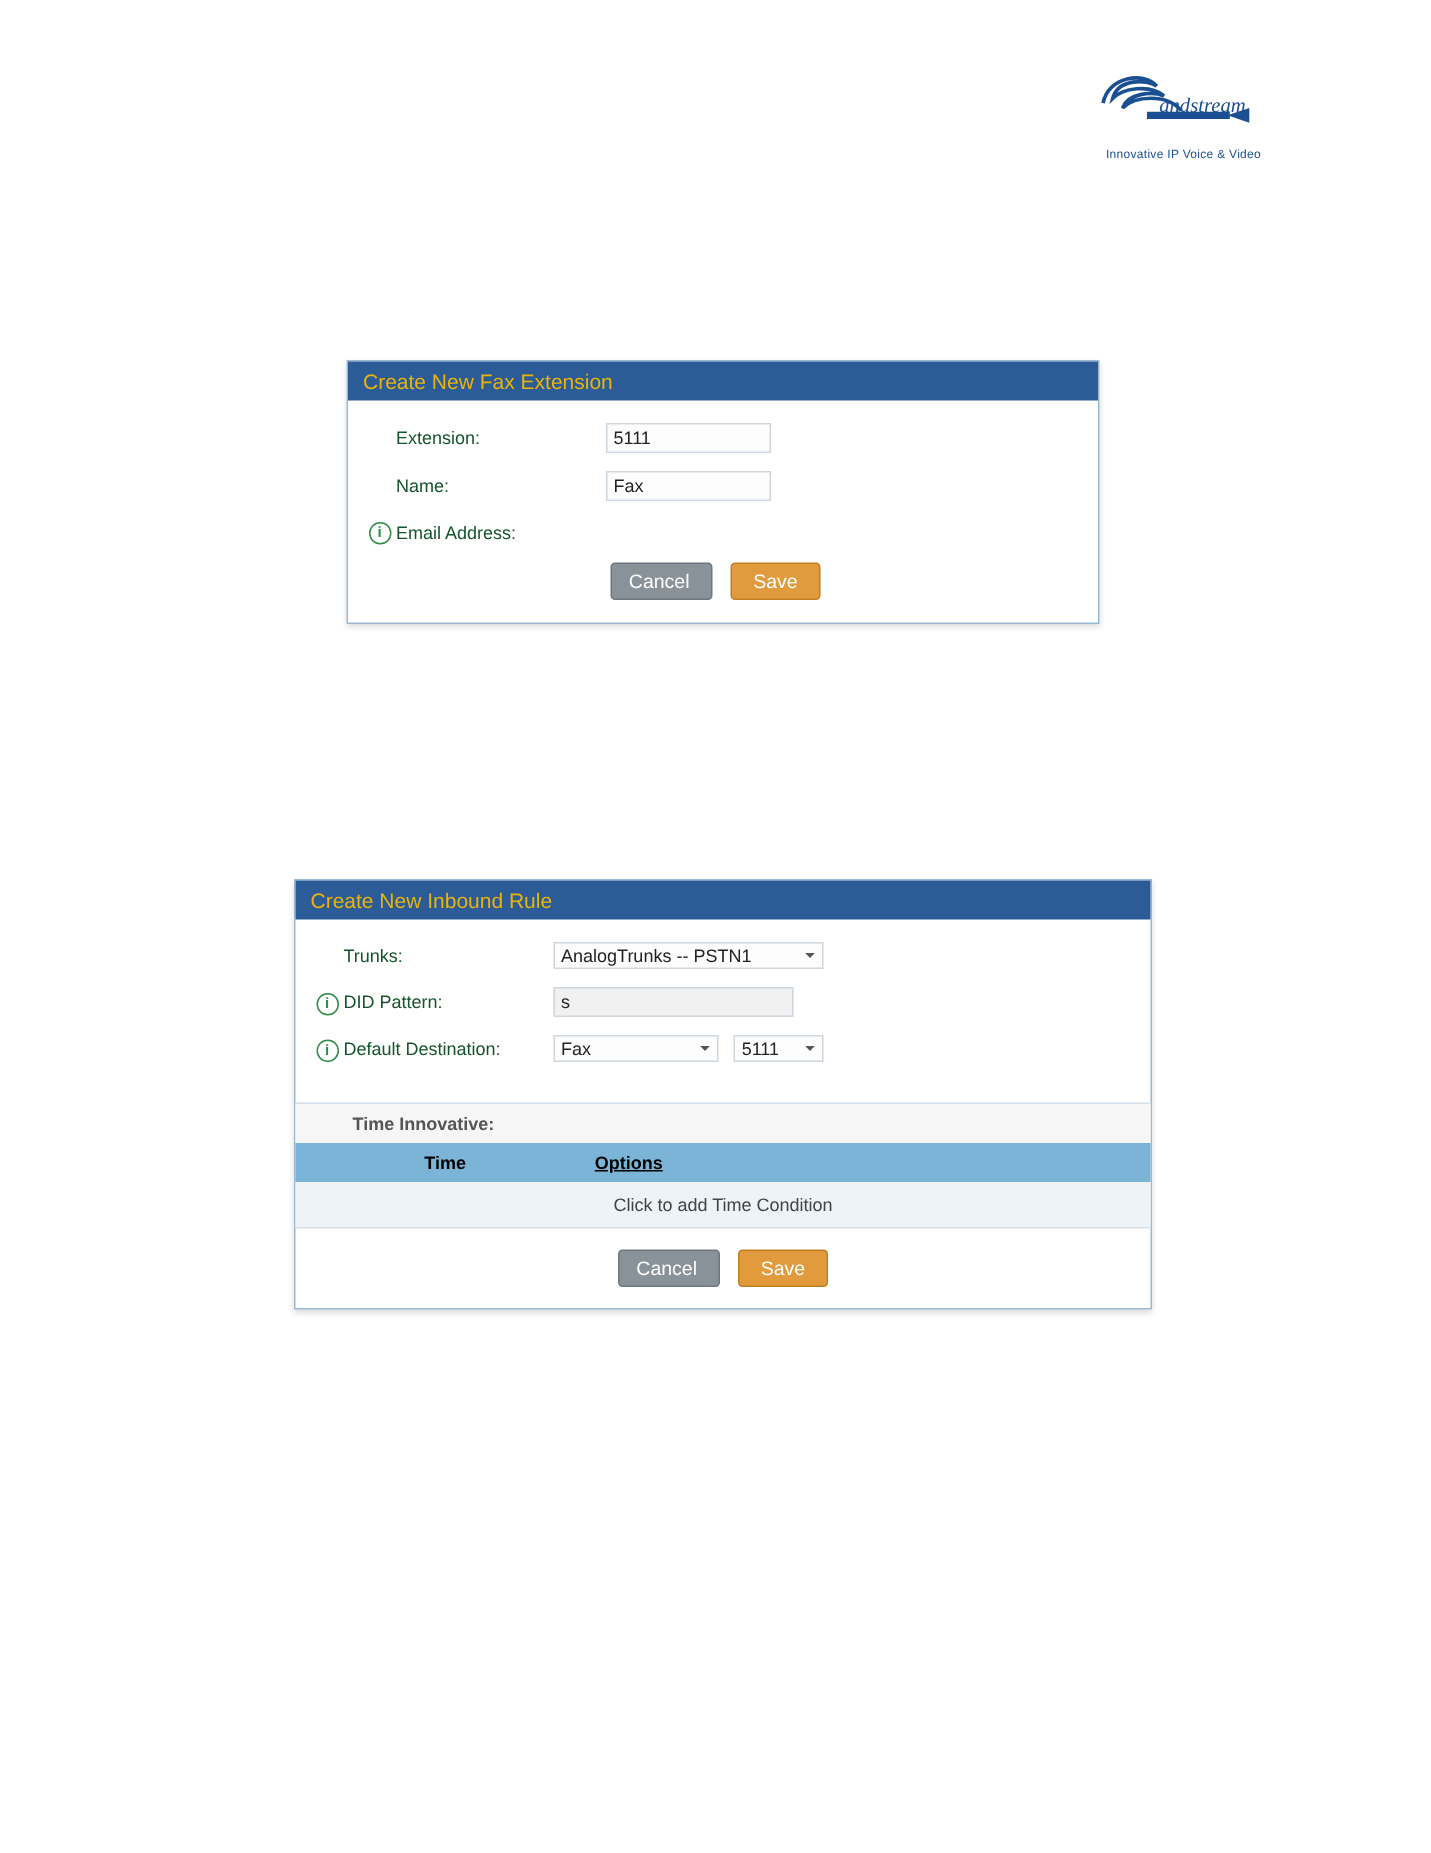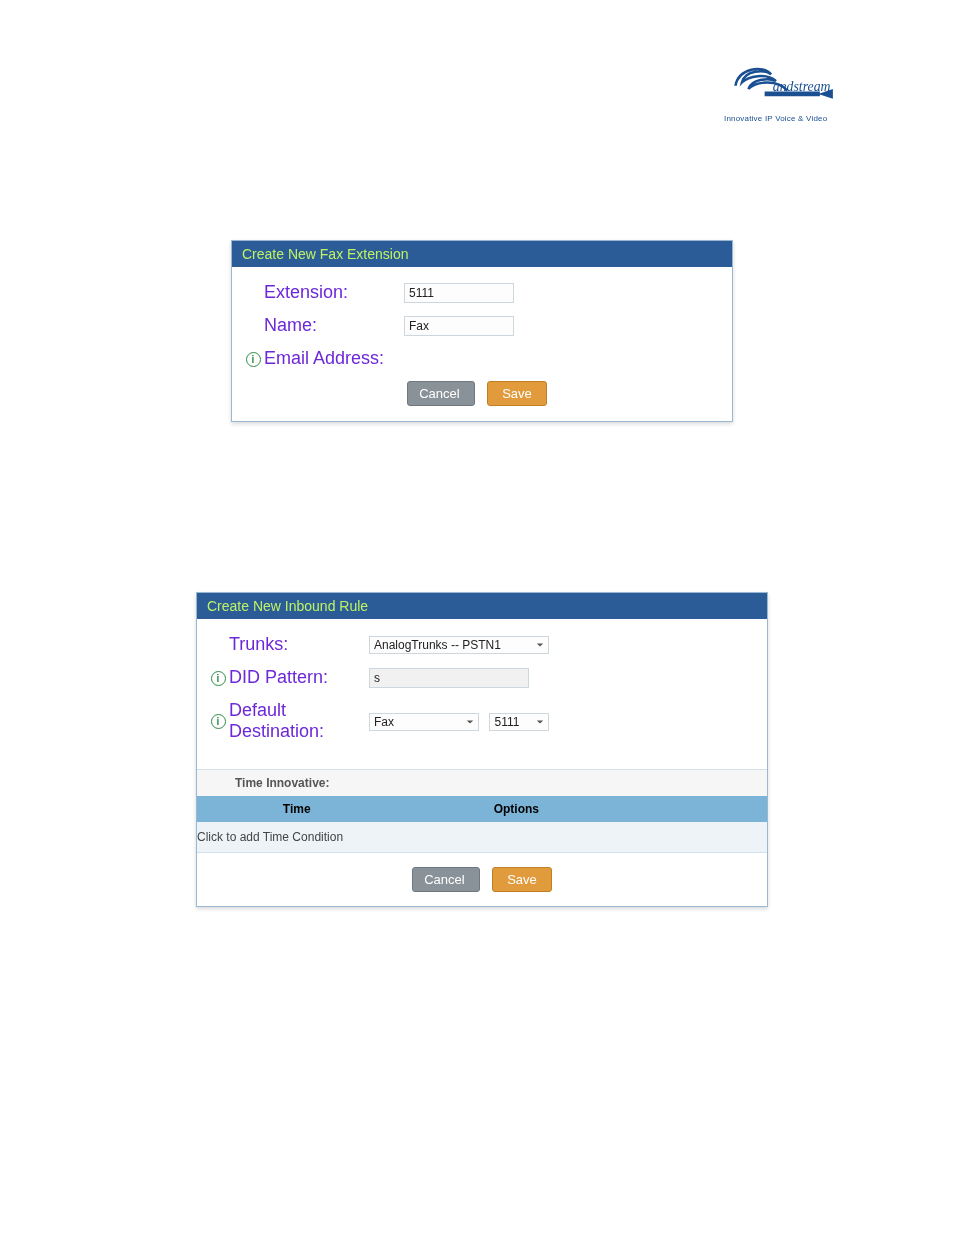--- a/index.html
+++ b/index.html
@@ -12,24 +12,24 @@
   }
   .page {
     position: relative;
     width: 954px;
     min-height: 1235px;
     box-sizing: border-box;
     padding: 60px 100px 60px 110px;
   }
   .logo {
     position: absolute;
-    top: 55px;
+    top: 38px;
     right: 100px;
     width: 130px;
-    text-align: left;
+    text-align: center;
   }
   .logo svg {
     width: 130px;
     height: 55px;
   }
   .logo-tagline {
     font-size: 8px;
     color: #1a4f92;
     letter-spacing: 0.2px;
   }
@@ -52,21 +52,21 @@
     width: 500px;
     margin-top: 180px;
   }
   .panel-2 {
     width: 570px;
     margin-top: 170px;
   }
 
   .panel-titlebar {
     background: #2b5c97;
-    color: #bef264;
+    color: #eab308;
     font-size: 14px;
     padding: 5px 10px;
   }
   .panel-body {
     padding: 15px 20px 15px 10px;
   }
   .form-row {
     display: flex;
     align-items: center;
     margin-bottom: 12px;
@@ -81,22 +81,22 @@
   .row-icon .i {
     display: inline-block;
     width: 13px; height: 13px;
     border: 1px solid #2f8b47;
     border-radius: 50%;
     line-height: 13px;
     font-size: 10px;
   }
   .row-label {
     width: 140px;
-    color: #6d28d9;
-    font-size: 18px;
+    color: #14532d;
+    font-size: 12px;
   }
   .row-field {
     flex: 1;
   }
   .text-input {
     border: 1px solid #cfd7de;
     background: #fdfdfd;
     padding: 2px 4px;
     font-size: 12px;
     color: #222;
@@ -150,23 +150,23 @@
   }
   .sub-header-row {
     display:flex;
     background:#7bb4d6;
     color:#000000;
     font-size:12px;
     font-weight:bold;
   }
   .sub-header-row .col-time { width: 35%; padding:6px 0; text-align:center; }
   .sub-header-row .col-dest { width: 40%; padding:6px 0; text-align:center; }
-  .sub-header-row .col-opts { width: 25%; padding:6px 0; text-align:right; }
+  .sub-header-row .col-opts { width: 25%; padding:6px 0; text-align:left;text-decoration:underline; }
   .add-time-row {
-    text-align:left;
+    text-align:center;
     padding:8px 0;
     font-size:12px;
     color:#444;
     background:#eef3f7;
     cursor:pointer;
   }
   .panel2-btn-area {
     padding: 14px 0;
     text-align:center;
     border-top:1px solid #d6e0ea;

